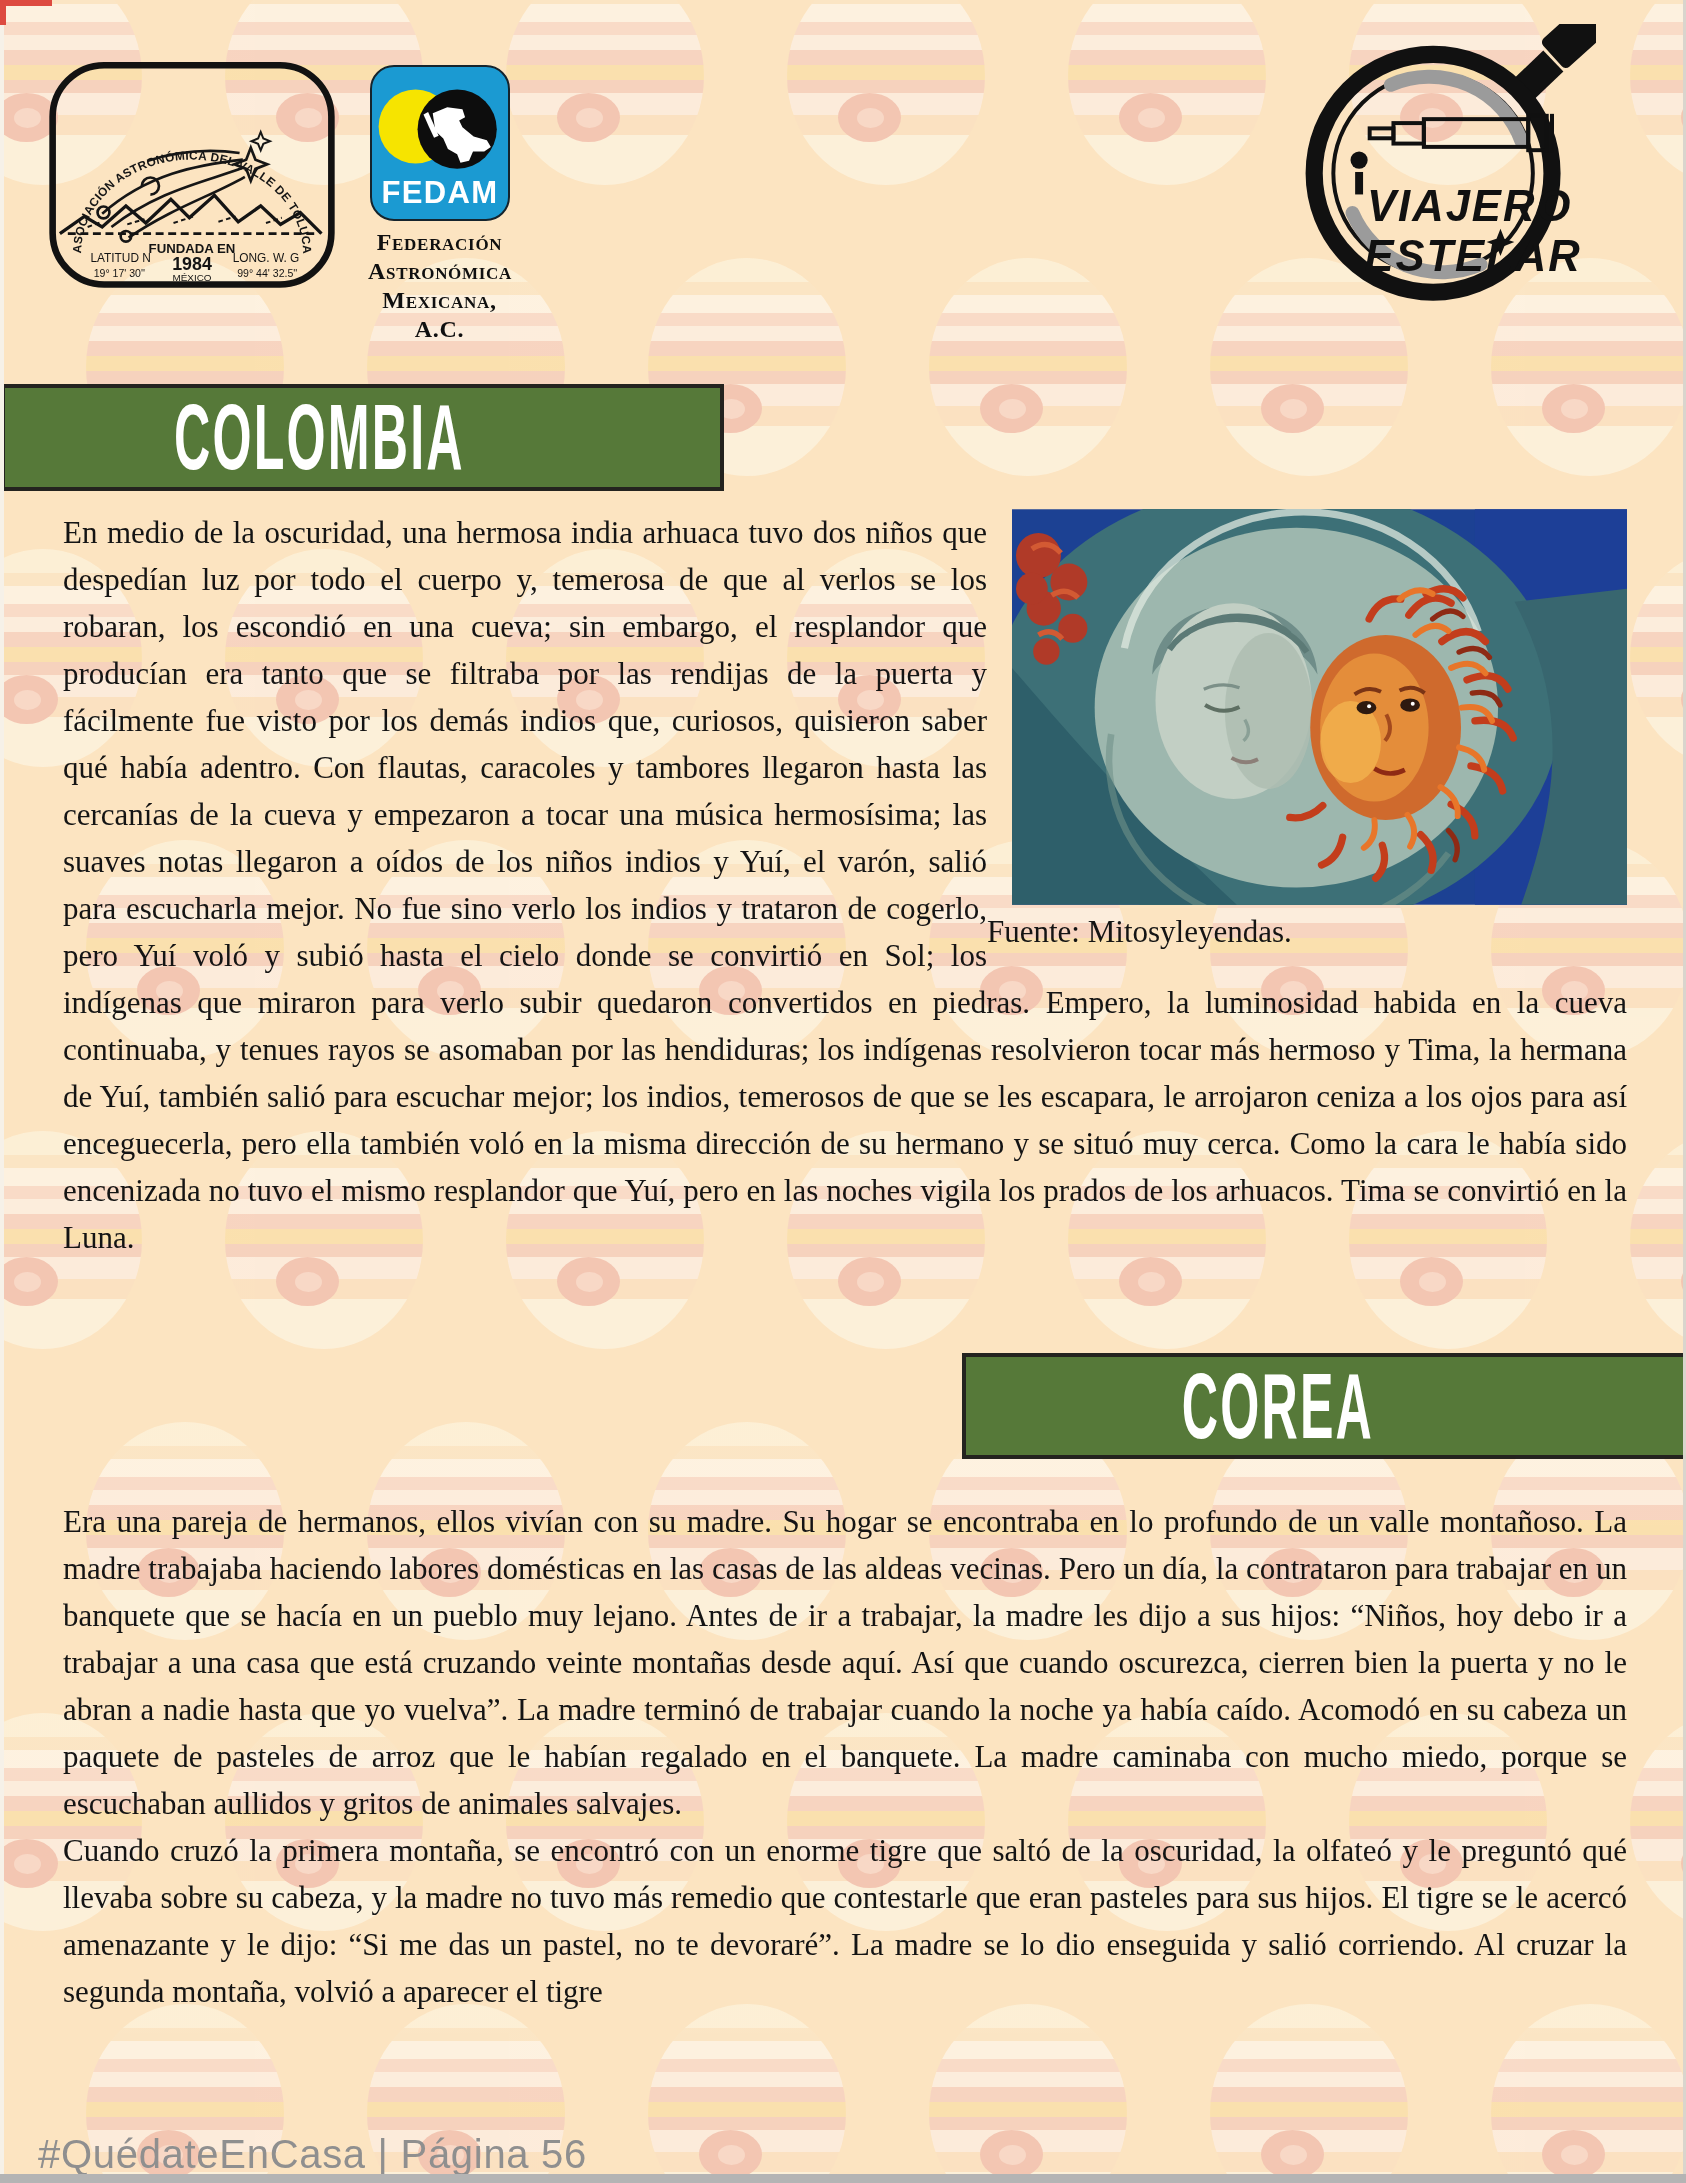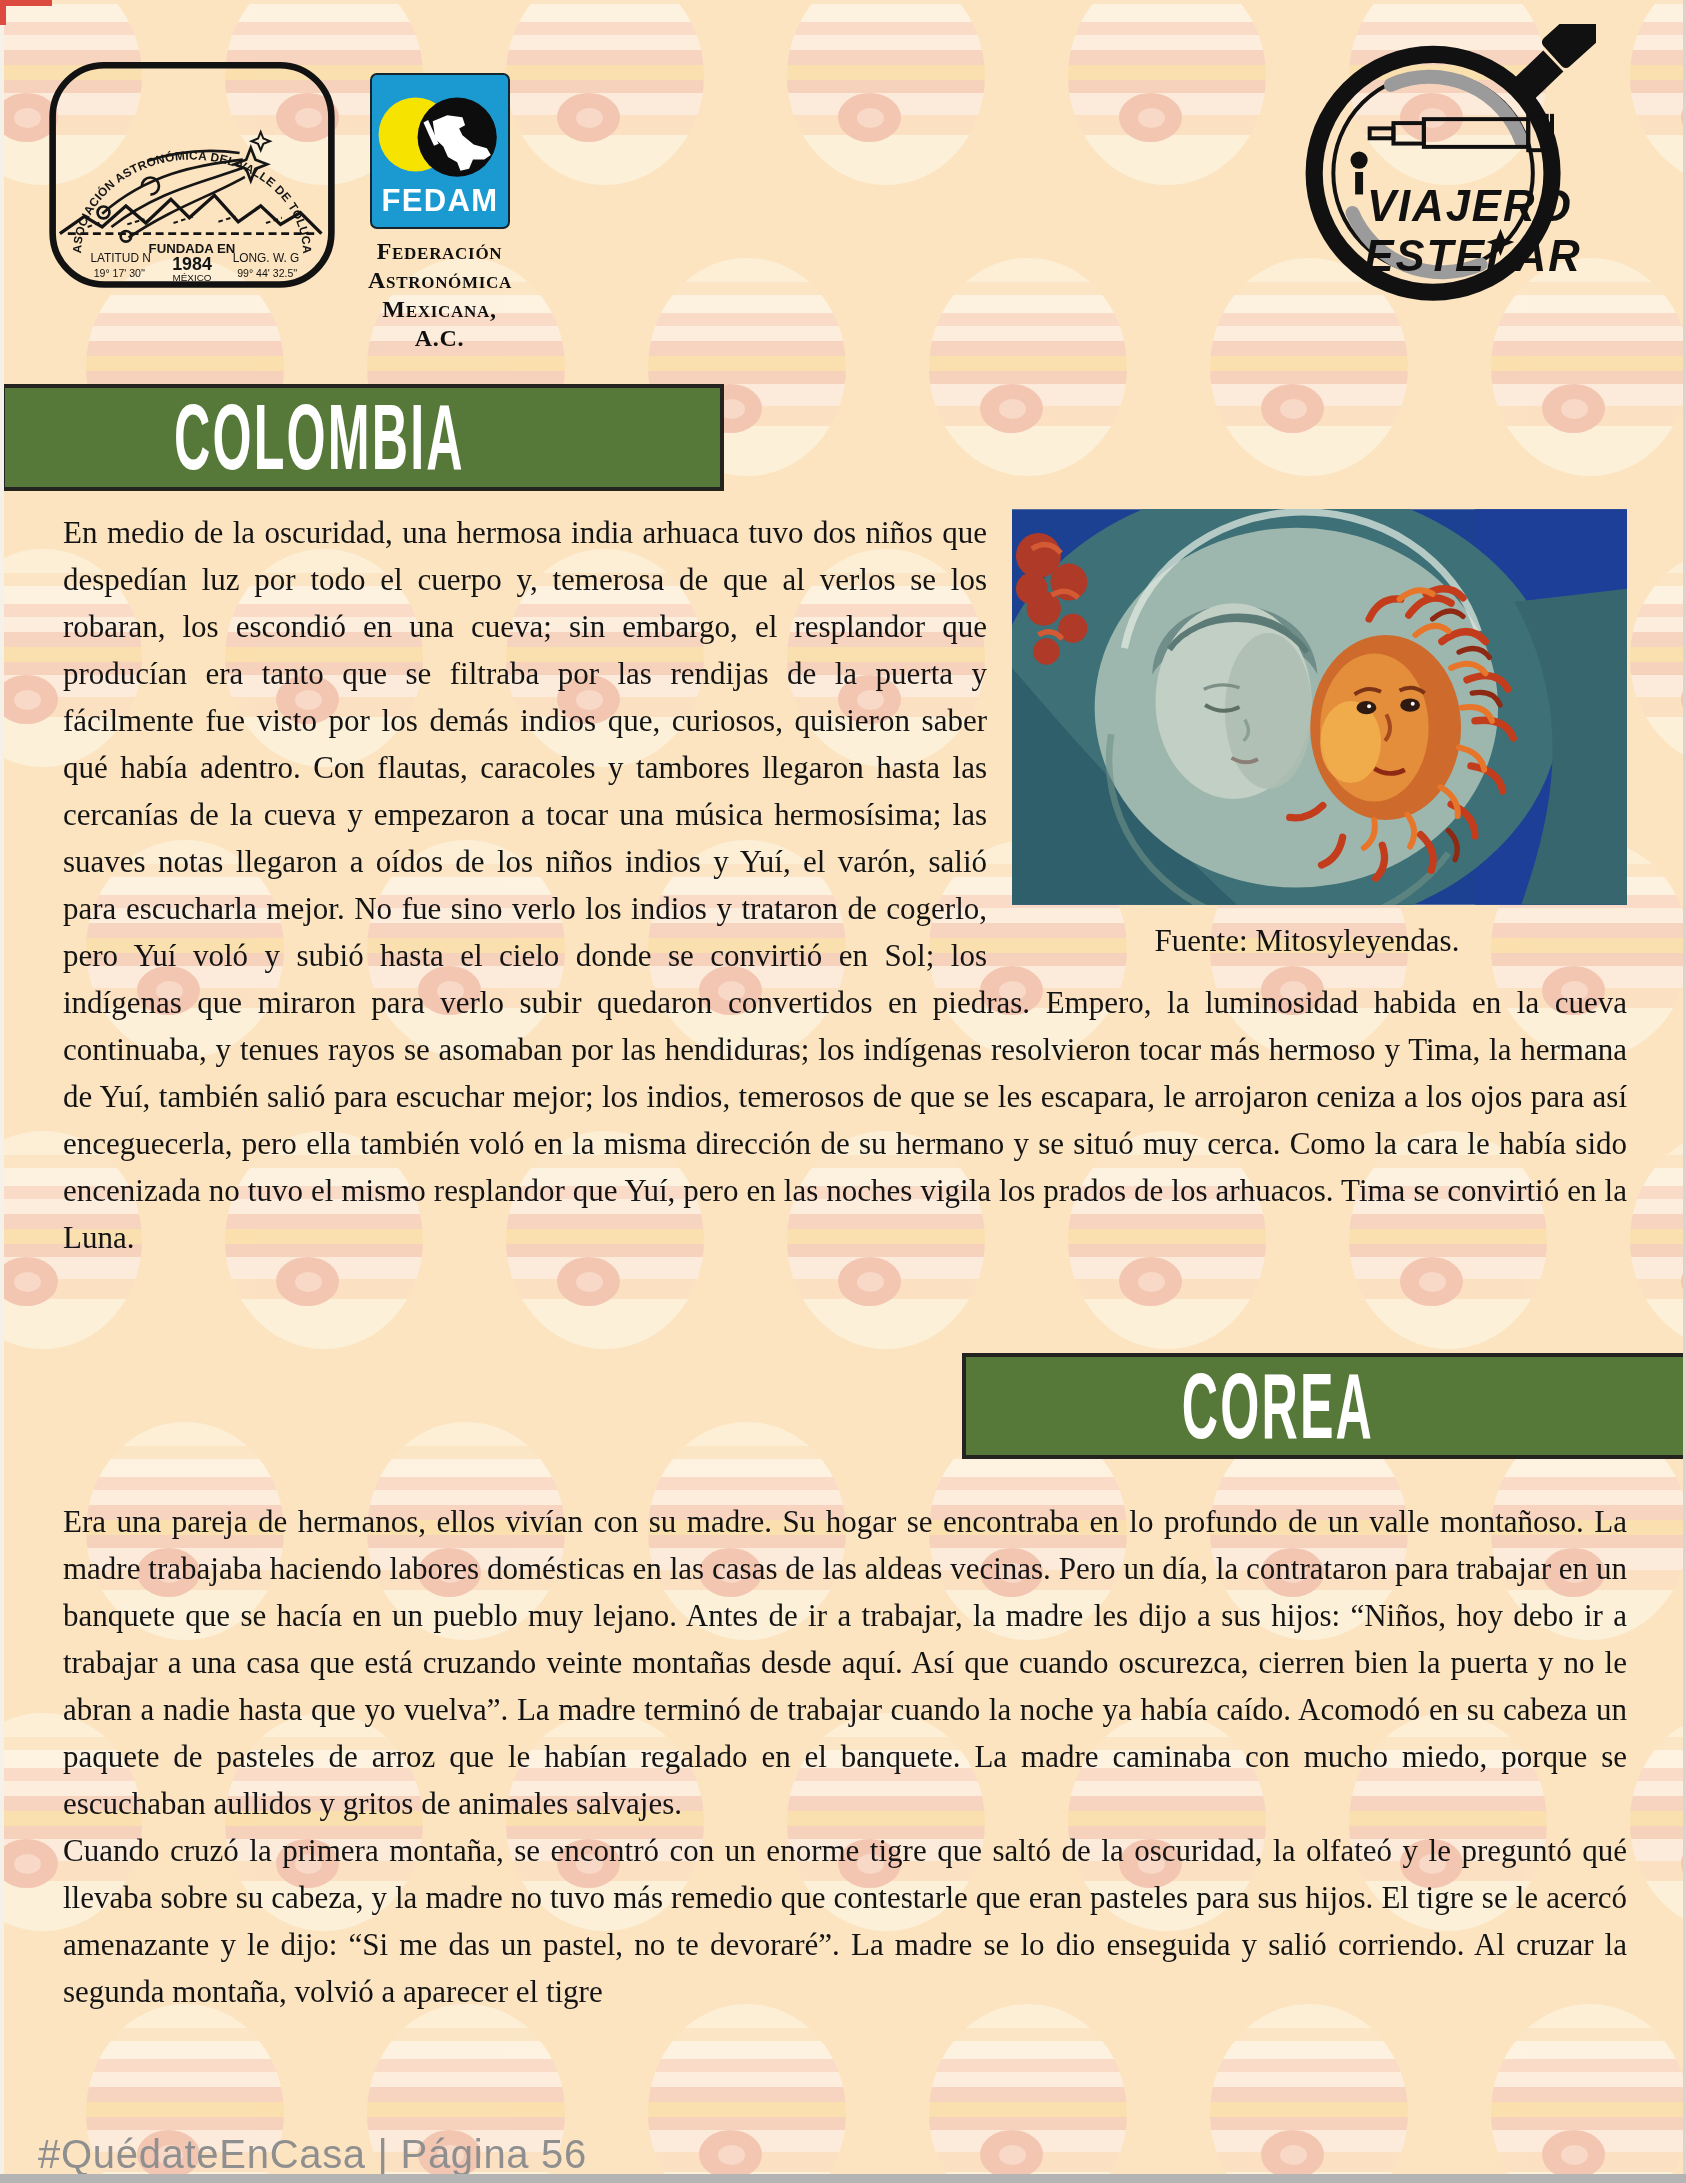--- a/index.html
+++ b/index.html
@@ -37,22 +37,22 @@
   
   .edge-left  { position:absolute; left:0; top:0; width:4px; height:100%; background:#f6f1e8; z-index:3; }
   .edge-right { position:absolute; right:0; top:0; width:4px; height:100%; background:#d9d5cd; z-index:3; }
   .bottom-bar { position:absolute; left:0; bottom:0; width:100%; height:9.3px; background:#b4b4b4; z-index:4; }
   .corner-red-h { position:absolute; left:0; top:0; width:52px; height:6px; background:#dd4a40; z-index:4; }
   .corner-red-v { position:absolute; left:0; top:0; width:6px; height:25px; background:#dd4a40; z-index:4; }
   
   .badge-aavt { position:absolute; left:48px; top:60px; width:288px; height:231px; z-index:2; }
   .fedam { position:absolute; left:368px; top:65px; width:143px; text-align:center; z-index:2; }
   .fedam-box {
-    width:136px; height:152px; margin:8px auto; background:#1b9ad2;
-    border-radius:7px; border:2.6px solid #15242d; position:relative;
+    width:136px; height:152px; margin:0 auto; background:#1b9ad2;
+    border-radius:24px; border:2.6px solid #15242d; position:relative;
   }
   .fedam-name {
     margin-top:6.6px; font-family:"Liberation Serif", serif;
     font-variant:small-caps; font-weight:bold;
     font-size:24px; line-height:29px; color:#101010; letter-spacing:0.7px;
   }
   .viajero { position:absolute; left:1290px; top:24px; width:306px; height:292px; z-index:2; }
   
   .section-bar {
     position:absolute; background:#567939; border:4px solid #24231f;
@@ -72,21 +72,21 @@
     position:absolute; left:63px; width:1564px; z-index:1;
     font-size:31px; line-height:47px; text-align:justify;
     color:#141414;
   }
   #colombia-text { top:509px; }
   #corea-text { top:1498px; }
   .body-text p { margin:0; }
   
   .story-figure { float:right; width:640px; margin:0 0 5.3px 0; }
   .figure-art { display:block; width:615px; height:396px; margin-left:25px; }
-  .figure-caption { text-align:center; font-size:31px; line-height:40px; margin-top:16px; color:#141414; }
+  .figure-caption { text-align:left; font-size:31px; line-height:40px; margin-top:7px; color:#141414; }
   
   .footer {
     position:absolute; left:38px; top:2132px; z-index:2;
     font-family:"Liberation Sans", sans-serif; font-size:40px;
     color:#8f8f8f; letter-spacing:0.7px;
   }
   svg text { font-family:"Liberation Sans", sans-serif; }
 </style>
 </head>
 <body>

